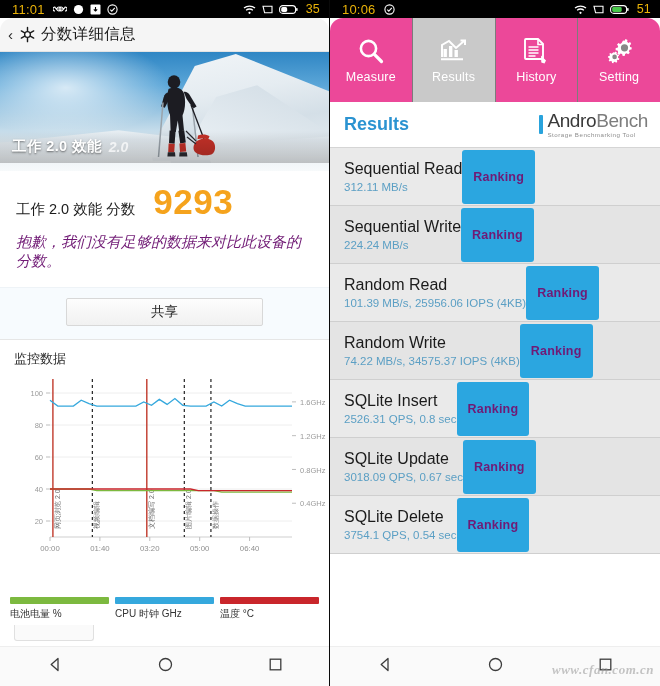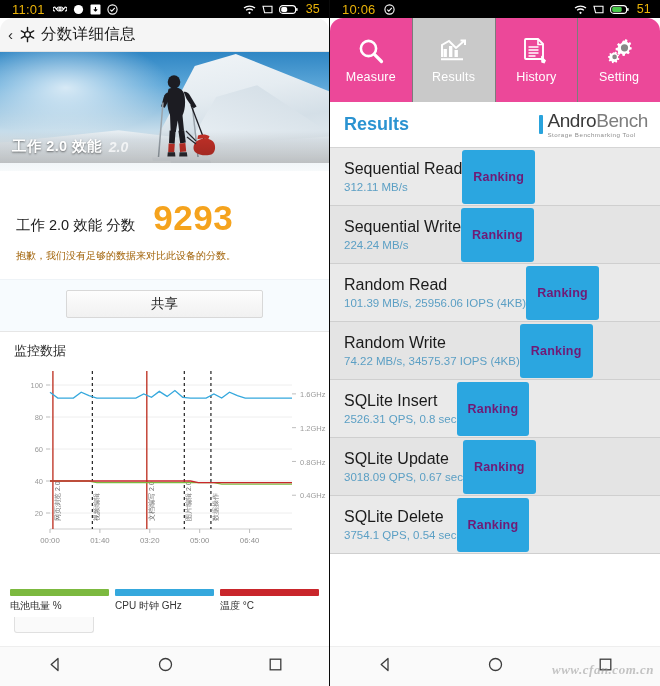--- a/index.html
+++ b/index.html
@@ -62,28 +62,28 @@
   .skier { position: absolute; left: 150px; bottom: 6px; width: 66px; height: 96px; }
   .hero-label {
     position: absolute; left: 0; bottom: 8px; width: 100%; padding: 6px 12px 7px;
     display: flex; align-items: flex-end; gap: 7px;
     background: linear-gradient(180deg, rgba(0,0,0,0) 0%, rgba(0,0,0,.22) 100%);
   }
   .hero-label .t1 { color: #fff; font-size: 14.5px; font-weight: 700; letter-spacing: .4px; text-shadow: 0 1px 2px rgba(0,0,0,.5); }
   .hero-label .t2 { color: rgba(255,255,255,.72); font-size: 14px; font-weight: 700; padding-bottom: 1px; font-style: italic; }
 
   .score-row {
-    background: #fff; padding: 13px 16px 12px; display: flex; align-items: baseline; gap: 18px; margin-top: 16px;
+    background: #fff; padding: 13px 16px 12px; display: flex; align-items: baseline; gap: 18px;
   }
   .score-label { font-size: 14.5px; color: #1b1b1b; font-weight: 500; }
   .score-value { font-size: 35px; color: #f5a31d; font-weight: 700; letter-spacing: .5px; line-height: 1; }
 
   .note {
     background: #fff; padding: 2px 16px 16px;
-    font-size: 10px; color: #a16207; 
+    font-size: 15px; color: #701a75; font-style: italic;
   }
   .share-wrap { background: #f7fbfe; padding: 10px 0 13px; display: flex; justify-content: center;
                 border-top: 1px solid #eef3f7;}
   .share-btn {
     width: 197px; height: 28px; border: 1px solid #d8d8d8; border-radius: 2px;
     background: linear-gradient(180deg,#fdfdfd,#f1f1f1);
     font-size: 13.5px; color: #262626; display: flex; align-items: center; justify-content: center;
   }
   .sec-title { padding: 10px 14px 9px; font-size: 13px; color: #2b2b2b;
                border-top: 1px solid #e6e6e6; background:#fff; }

